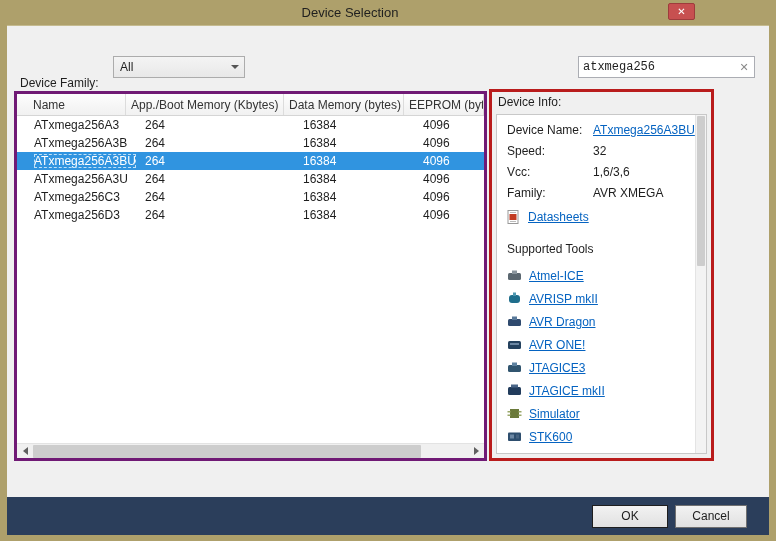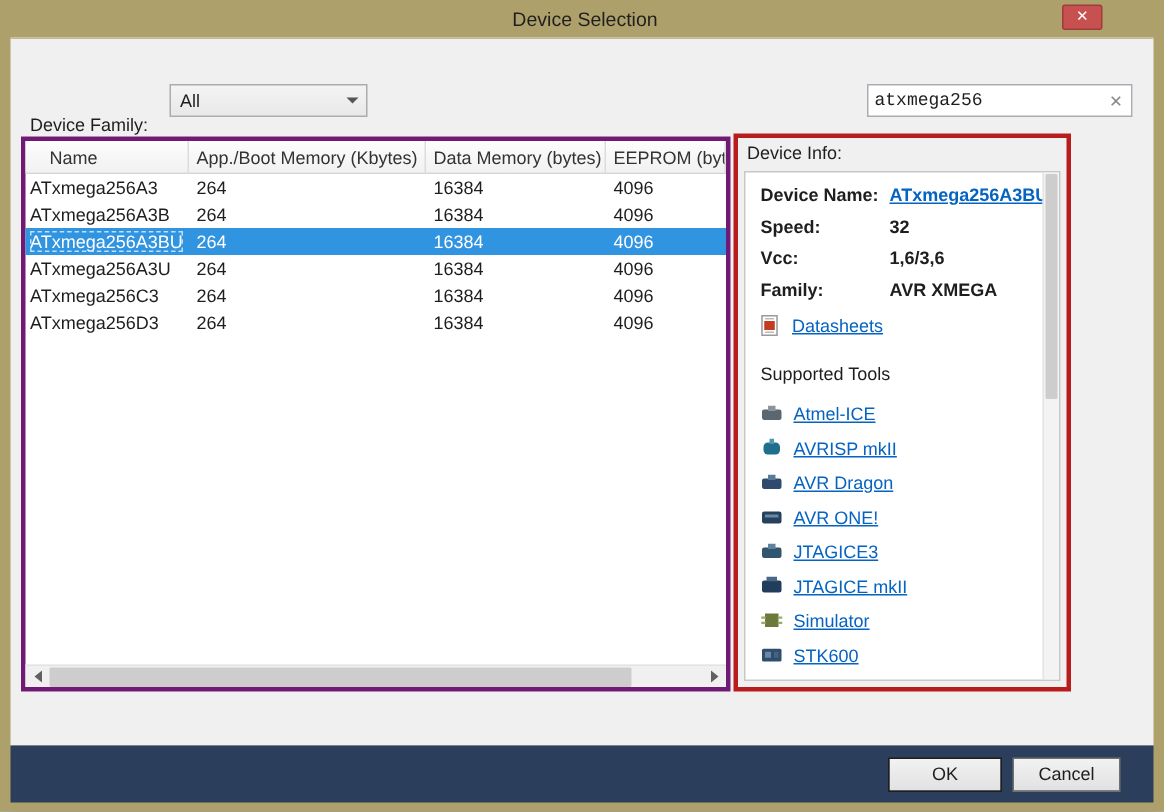--- a/index.html
+++ b/index.html
@@ -10,21 +10,20 @@
   }
   .win {
     position:relative; width:776px; height:541px;
     background:#AEA06B; overflow:hidden;
     box-shadow:0 4px 18px rgba(0,0,0,.5);
   }
   
   .titlebar {
     position:absolute; top:0; left:0; width:700px; height:25px;
     text-align:center;
-    margin-left:40px;
   }
   .title { font-size:13px; color:#1f1f1f; line-height:25px; }
   .closebtn {
     position:absolute; top:3px; right:5px; width:27px; height:17px;
     background:#C75050; border:1px solid #9e3c3c; border-radius:2px;
     color:#fff; font-size:10px; line-height:15px; text-align:center; cursor:pointer;
   }
   
   .content {
     position:absolute; top:25px; left:7px; width:762px; height:472px;
@@ -55,21 +54,21 @@
     position:absolute; left:7px; top:65px; width:473px; height:370px;
     background:#fff; border:3px solid #701a75;
   }
   .thead { display:flex; height:22px; background:linear-gradient(#FDFDFD,#F1F1F1); border-bottom:1px solid #D5D5D5; }
   .th {
     font-size:12px; color:#333; padding-top:4px; border-right:1px solid #DCDCDC;
     overflow:hidden; white-space:nowrap; cursor:pointer;
   }
   .c0 { width:109px; } .c1 { width:158px; } .c2 { width:120px; } .c3 { flex:1; }
   .th.c0 { padding-left:16px; } .th.c1,.th.c2,.th.c3 { padding-left:5px; }
-  .tr { display:flex; height:18px; align-items:center; font-size:12px; color:#1e1e1e; cursor:default; }
+  .tr { display:flex; height:18px; align-items:center; font-size:12px; color:#1e1e1e; cursor:default;padding-left:14px; }
   .td { overflow:hidden; white-space:nowrap; }
   .td.c0 { padding-left:3px; } .td.c1,.td.c2,.td.c3 { padding-left:5px; }
   .tr.selected { background:#3094E0; color:#fff; }
   .tr.selected .focuscell { outline:1px dashed #BFE0F7; outline-offset:-1px; }
   .hscroll {
     position:absolute; left:0; right:0; bottom:0; height:15px;
     background:#F0F0F0; border-top:1px solid #E3E3E3; display:flex; align-items:center;
   }
   .sbtn { width:16px; height:15px; display:flex; align-items:center; justify-content:center; cursor:pointer; }
   .tri-left { width:0; height:0; border-top:4px solid transparent; border-bottom:4px solid transparent; border-right:5px solid #606060; }
@@ -83,21 +82,21 @@
   .info-caption { font-size:12px; color:#1e1e1e; padding:3px 0 0 6px; height:20px; }
   .info-inner {
     position:absolute; left:4px; right:4px; top:22px; bottom:4px;
     background:#fff; border:1px solid #C8C8C8; padding:8px 10px; overflow:hidden;
   }
   .vscroll {
     position:absolute; right:0; top:0; bottom:0; width:11px;
     background:#F3F3F3; border-left:1px solid #E4E4E4;
   }
   .vthumb { position:absolute; top:1px; left:1px; right:1px; height:150px; background:#CDCDCD; border-radius:1px; cursor:grab; }
-  .field { display:flex; font-size:12px; color:#1e1e1e; margin-bottom:7px; line-height:14px;font-weight:bold; }
+  .field { display:flex; font-size:12px; color:#1e1e1e; margin-bottom:7px; line-height:14px; }
   .field-label { width:86px; flex:none; }
   .link { color:#0563C1; text-decoration:underline; cursor:pointer; font-size:12px; }
   .ds-row { display:flex; align-items:center; gap:6px; margin-top:10px; }
   .tools-heading { font-size:12px; color:#1e1e1e; margin-top:18px; margin-bottom:8px; }
   .tool { display:flex; align-items:center; gap:7px; height:23px; }
   .tool-ic { width:15px; height:13px; flex:none; display:flex; align-items:center; }
   
   .footer {
     position:absolute; left:7px; top:497px; width:762px; height:38px;
     background:#2B3E5B; display:flex; align-items:center; justify-content:flex-end;

